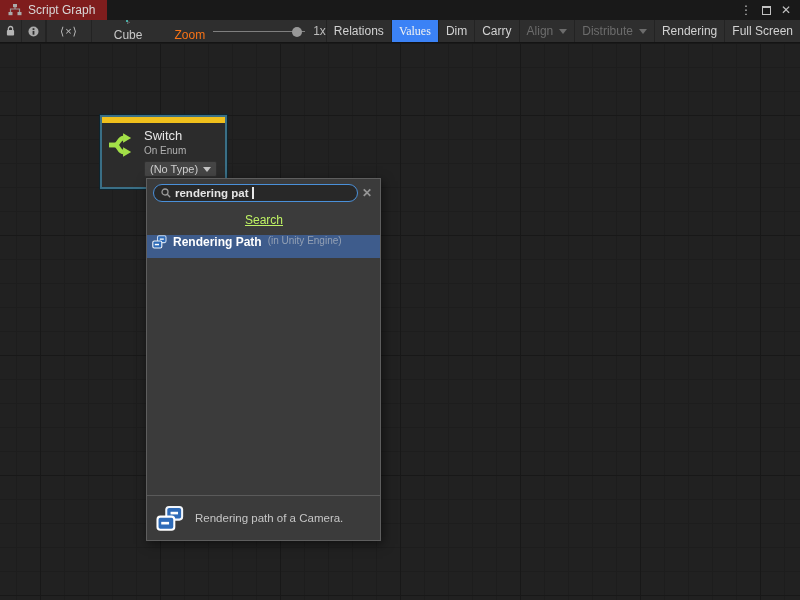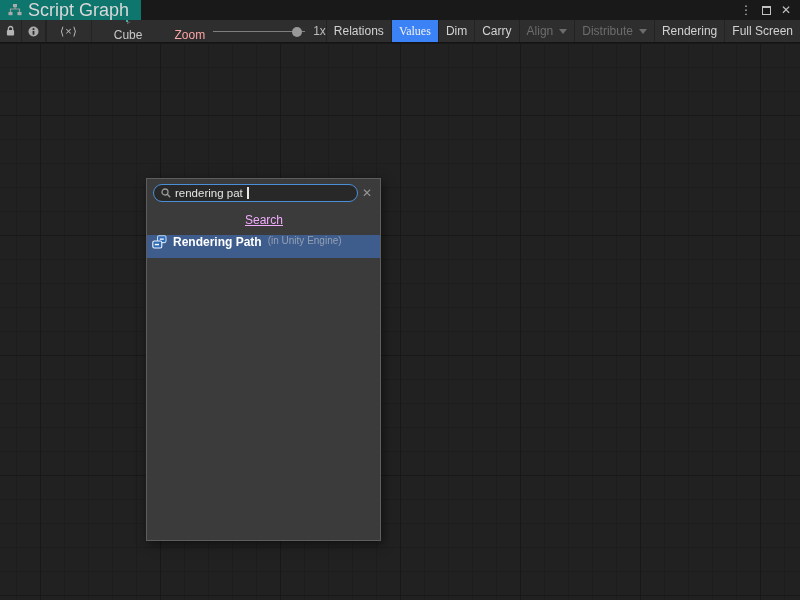--- a/index.html
+++ b/index.html
@@ -4,38 +4,38 @@
 <style>
   * { margin:0; padding:0; box-sizing:border-box; }
   html,body { width:800px; height:600px; background:#191919; overflow:hidden;
     font-family:"Liberation Sans", sans-serif; }
   .win { position:relative; width:800px; height:600px; background:#191919; }
 
   
   .tabbar { position:absolute; top:0; left:0; right:0; height:20px;
     background:#191919; display:flex; align-items:stretch; }
   .tab { display:flex; align-items:center; gap:6px; padding:0 12px 0 8px;
-    background:#0f766e; color:#d8d8d8; font-size:18px; cursor:default; }
+    background:#7f1d1d; color:#d8d8d8; font-size:12px; cursor:default; }
   .tab svg { flex:0 0 auto; }
   .winbtns { margin-left:auto; display:flex; align-items:center; gap:4px; padding-right:6px; }
   .winbtn { width:16px; height:16px; display:flex; align-items:center; justify-content:center;
     color:#c2c2c2; font-size:12px; line-height:1; }
   .maxbox { width:9px; height:9px; border:1.5px solid #c2c2c2; border-top-width:2.5px; }
 
   
   .toolbar { position:absolute; top:20px; left:0; right:0; height:23px;
     background:#2e2e2e; border-bottom:1px solid #141414;
     display:flex; align-items:stretch; color:#c8c8c8; font-size:12px; }
   .tbtn { display:flex; align-items:center; justify-content:center; gap:4px;
     padding:0 6px; border-right:1px solid #232323; white-space:nowrap; }
   .tbtn.nb { border-right:none; }
   .tseg-code { width:66px; border-left:1px solid #232323; color:#bdbdbd; font-size:11px; letter-spacing:1px; }
   .graphbtn { margin-left:16px; border-right:none;flex-direction:column; }
   .zoomgrp { display:flex; align-items:center; gap:8px; margin-left:26px; }
-  .zlabel { color:#fca5a5;margin-top:8px; }
+  .zlabel { color:#f97316;margin-top:8px; }
   .slider { position:relative; width:92px; height:23px; }
   .slider .track { position:absolute; left:0; right:0; top:11px; height:1.5px; background:#7f7f7f; }
   .slider .handle { position:absolute; top:7px; left:86%; width:10px; height:10px;
     border-radius:50%; background:#989898; }
   .zval { color:#bdbdbd; }
   .rgroup { margin-left:auto; display:flex; align-items:stretch; }
   .rgroup .tbtn { border-left:1px solid #232323; border-right:none; padding:0 7px; color:#d2d2d2; }
   .rgroup .tbtn.active { background:#3b82f6; color:#f2f2f2;font-family:Liberation Serif, serif; }
   .rgroup .tbtn.disabled { color:#6c6c6c; }
   .tri { width:0; height:0; border-left:4px solid transparent; border-right:4px solid transparent;
@@ -64,28 +64,28 @@
   .node-sub { color:#b2b2b2; font-size:10px; line-height:13px; margin-top:1px; }
   .node-drop { margin-top:4px; align-self:flex-start; display:flex; align-items:center; gap:5px;
     background:#454545; border:1px solid #303030; border-radius:2px;
     color:#cfcfcf; font-size:11px; padding:1px 5px; }
   .node-drop .tri { border-top-color:#c4c4c4; margin-left:0; }
 
   
   .finder { position:absolute; left:146px; top:134px; width:235px; height:363px;
     background:#3b3b3b; border:1px solid #5e5e5e; display:flex; flex-direction:column;
     box-shadow:2px 3px 10px rgba(0,0,0,.5); z-index:5; }
-  .search-row { display:flex; align-items:center; padding:5px 4px 4px 6px; }
+  .search-row { display:flex; align-items:center; padding:5px 4px 4px 6px;font-weight:bold; }
   .search-input { flex:1; height:18px; background:#282828; border:1.5px solid #4a90d9;
     border-radius:10px; display:flex; align-items:center; gap:4px; padding:0 7px; }
   .search-text { color:#e4e4e4; font-size:11.5px; white-space:nowrap; }
   .caret { width:2px; height:12px; background:#e8e8e8; animation:blink 1.1s steps(2) infinite; }
   @keyframes blink { 50% { opacity:0; } }
   .clear-x { color:#969696; font-size:12px; padding:0 4px; }
-  .finder-header { text-align:center; color:#f0abfc; font-size:12px; padding:7px 0 8px 1px;text-decoration:underline; }
+  .finder-header { text-align:center; color:#bef264; font-size:12px; padding:7px 0 8px 1px;text-decoration:underline; }
   .result { height:23px; display:flex; align-items:flex-start; gap:6px; padding:0 5px; }
   .result.selected { background:#3e5c8c; }
   .rname { color:#ffffff; font-weight:bold; font-size:12px; white-space:nowrap; }
   .rns { color:#93a0b4; font-size:10px; white-space:nowrap; }
   .rlist { flex:1; }
   .finder-desc { border-top:1px solid #5a5a5a; height:45px; display:flex; align-items:center;
     gap:11px; padding:0 9px; color:#c6c6c6; font-size:11.5px; }
 </style>
 </head>
 <body>
@@ -161,20 +161,39 @@
         <span>Distribute</span>
         <span class="tri"></span>
       </div>
       <div class="tbtn">Rendering</div>
       <div class="tbtn nb">Full Screen</div>
     </div>
   </div>
 
   <div class="canvas">
 
+    <div class="node">
+      <div class="node-warn"></div>
+      <div class="node-body">
+        <svg class="node-icon" width="28" height="28" viewBox="0 0 26 26">
+          <path d="M1 13 H6 C10.5 13 9.5 6.5 14.5 6.5" stroke="#a3e048" stroke-width="4" fill="none"></path>
+          <path d="M1 13 H6 C10.5 13 9.5 19.5 14.5 19.5" stroke="#a3e048" stroke-width="4" fill="none"></path>
+          <polygon points="14,2 14,11 21.5,6.5" fill="#a3e048"></polygon>
+          <polygon points="14,15 14,24 21.5,19.5" fill="#a3e048"></polygon>
+        </svg>
+        <div class="node-col">
+          <div class="node-title">Switch</div>
+          <div class="node-sub">On Enum</div>
+          <div class="node-drop">
+            <span>(No Type)</span>
+            <span class="tri"></span>
+          </div>
+        </div>
+      </div>
+    </div>
 
     <div class="finder">
       <div class="search-row">
         <div class="search-input">
           <svg width="10" height="10" viewBox="0 0 10 10">
             <circle cx="4" cy="4" r="3" stroke="#9a9a9a" stroke-width="1.3" fill="none"></circle>
             <line x1="6.3" y1="6.3" x2="9.2" y2="9.2" stroke="#9a9a9a" stroke-width="1.3"></line>
           </svg>
           <span class="search-text">rendering pat</span>
           <span class="caret"></span>
@@ -190,16 +209,25 @@
           <rect x="7.8" y="3.4" width="4" height="1.5" fill="#dde9f7"></rect>
           <rect x="0.8" y="6" width="9" height="7" rx="1.5" fill="#2e6bb8" stroke="#eef3fa" stroke-width="1.1"></rect>
           <rect x="2.8" y="8.8" width="4.2" height="1.5" fill="#ffffff"></rect>
         </svg>
         <span class="rname">Rendering Path</span>
         <span class="rns">(in Unity Engine)</span>
       </div>
 
       <div class="rlist"></div>
 
+      <div class="finder-desc">
+        <svg width="28" height="27" viewBox="0 0 15 14">
+          <rect x="5.5" y="0.8" width="8.5" height="6.8" rx="1.5" fill="#2e6bb8" stroke="#f2f6fb" stroke-width="1.1"></rect>
+          <rect x="7.8" y="3.4" width="4" height="1.4" fill="#ffffff"></rect>
+          <rect x="0.8" y="6" width="9" height="7" rx="1.5" fill="#2e6bb8" stroke="#ffffff" stroke-width="1.1"></rect>
+          <rect x="2.8" y="8.8" width="4.2" height="1.4" fill="#ffffff"></rect>
+        </svg>
+        <span>Rendering path of a Camera.</span>
+      </div>
     </div>
 
   </div>
 </div>
 
 </body></html>

